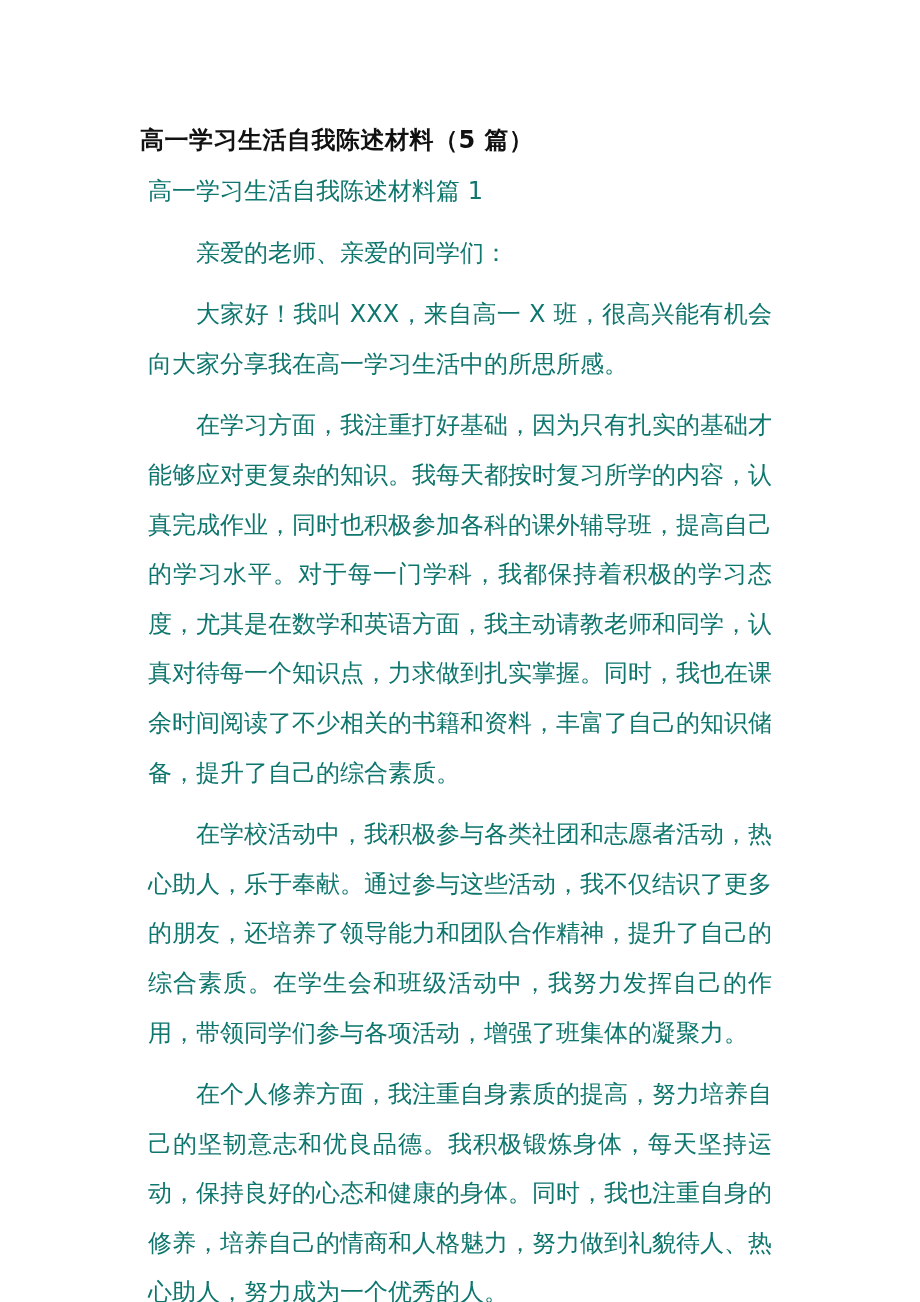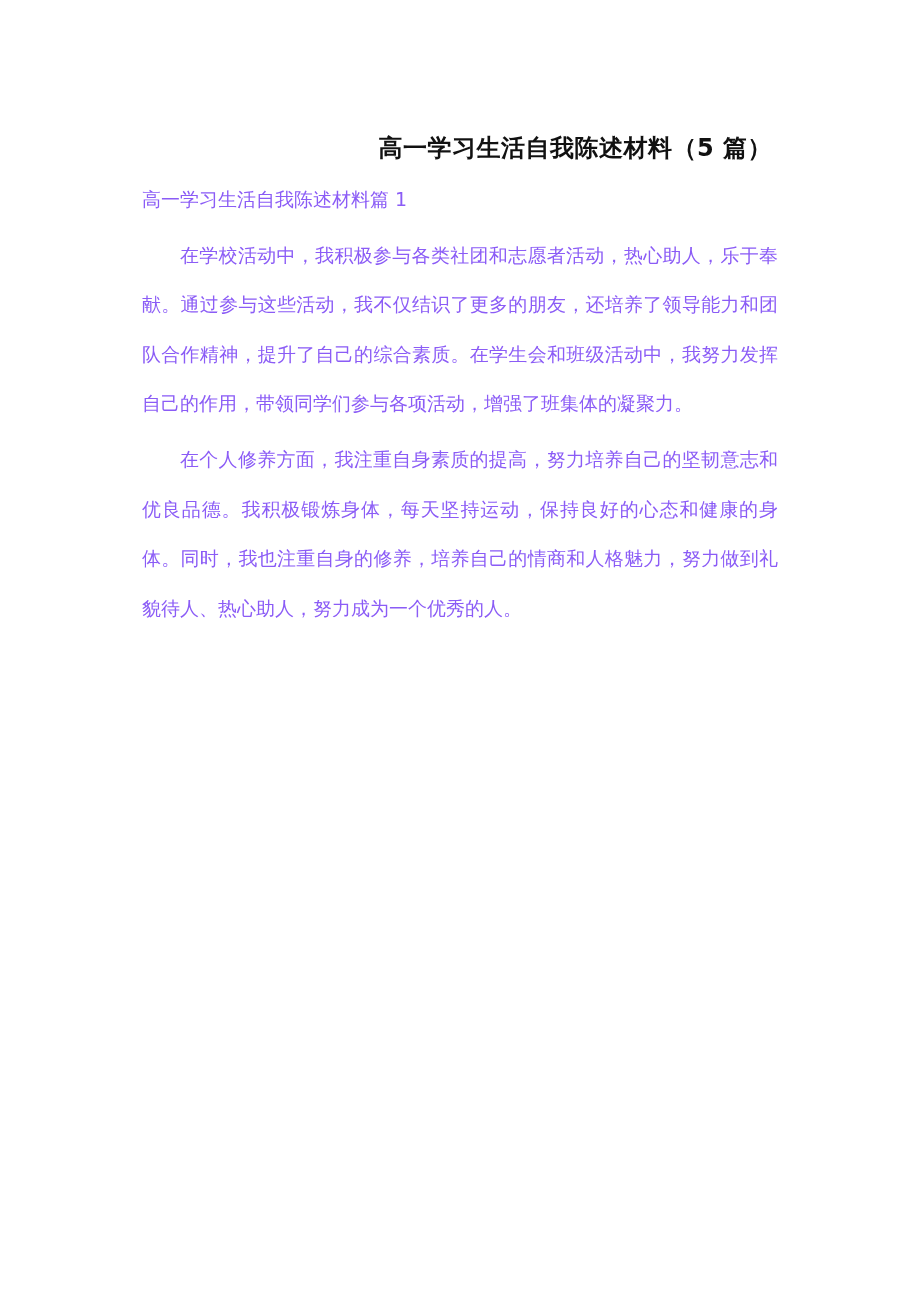--- a/index.html
+++ b/index.html
@@ -12,52 +12,55 @@
     width: 920px;
     height: 1302px;
     background: #ffffff;
     box-sizing: border-box;
     padding: 0 136px;
     overflow: hidden;
     font-family: "DejaVu Sans", sans-serif;
     color: #1b1b1b;
   }
   .doc-title {
-    margin: 12px;
+    margin: 4px;
     padding-top: 121px;
     font-size: 24px;
     line-height: 30px;
     font-weight: bold;
-    text-align: right;
+    text-align: left;
     letter-spacing: 0.5px;
     color: #111111;
   }
   .doc-body {
     margin-top: 9px;
   }
   .para {
-    margin: 6px;
-    font-size: 19px;
+    margin: 12px;
+    font-size: 24px;
     line-height: 49.6px;
     text-align: justify;
     text-justify: inter-ideograph;
     word-break: break-all;
-    color: #8b5cf6;
+    color: #0f766e;
   }
   .para.indent {
     text-indent: 2em;
   }
 </style>
 </head>
 <body>
 
 <div class="page">
   <h1 class="doc-title">高一学习生活自我陈述材料（5 篇）</h1>
 
   <div class="doc-body">
     <p class="para">高一学习生活自我陈述材料篇 1</p>
 
     <div>
+        <p class="para indent">亲爱的老师、亲爱的同学们：</p>
+        <p class="para indent">大家好！我叫 XXX，来自高一 X 班，很高兴能有机会向大家分享我在高一学习生活中的所思所感。</p>
+        <p class="para indent">在学习方面，我注重打好基础，因为只有扎实的基础才能够应对更复杂的知识。我每天都按时复习所学的内容，认真完成作业，同时也积极参加各科的课外辅导班，提高自己的学习水平。对于每一门学科，我都保持着积极的学习态度，尤其是在数学和英语方面，我主动请教老师和同学，认真对待每一个知识点，力求做到扎实掌握。同时，我也在课余时间阅读了不少相关的书籍和资料，丰富了自己的知识储备，提升了自己的综合素质。</p>
         <p class="para indent">在学校活动中，我积极参与各类社团和志愿者活动，热心助人，乐于奉献。通过参与这些活动，我不仅结识了更多的朋友，还培养了领导能力和团队合作精神，提升了自己的综合素质。在学生会和班级活动中，我努力发挥自己的作用，带领同学们参与各项活动，增强了班集体的凝聚力。</p>
         <p class="para indent">在个人修养方面，我注重自身素质的提高，努力培养自己的坚韧意志和优良品德。我积极锻炼身体，每天坚持运动，保持良好的心态和健康的身体。同时，我也注重自身的修养，培养自己的情商和人格魅力，努力做到礼貌待人、热心助人，努力成为一个优秀的人。</p>
       </div>
   </div>
 </div>
 
 </body></html>

